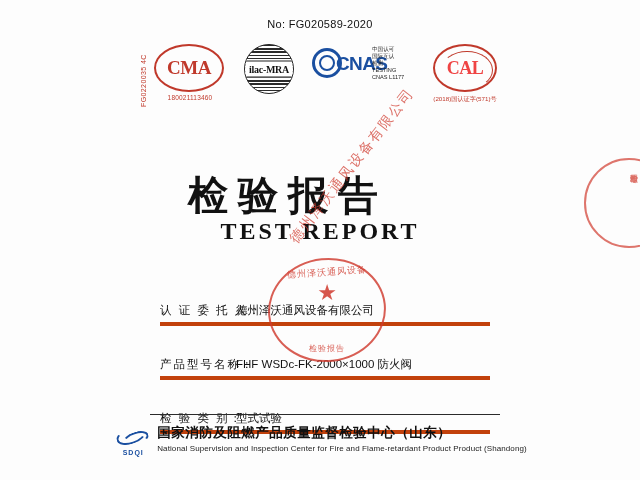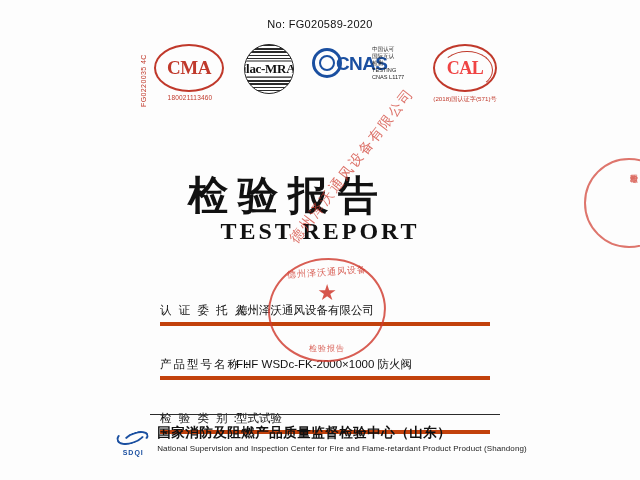--- a/index.html
+++ b/index.html
@@ -117,21 +117,21 @@
     background: #ffffff;
     border-top: 1px solid #222;
     border-bottom: 1px solid #222;
   }
   .ilac-label {
     position: absolute;
     top: 50%; left: 50%;
     transform: translate(-50%,-50%);
     font-family: "Liberation Serif", serif;
     font-weight: bold;
-    font-size: 13px;
+    font-size: 10px;
     color: #111;
     letter-spacing: -0.3px;
     white-space: nowrap;
     z-index: 3;
   }
   .ilac-sub {
     text-align: center;
     font-size: 6px;
     color: #333;
     margin-top: 2px;

